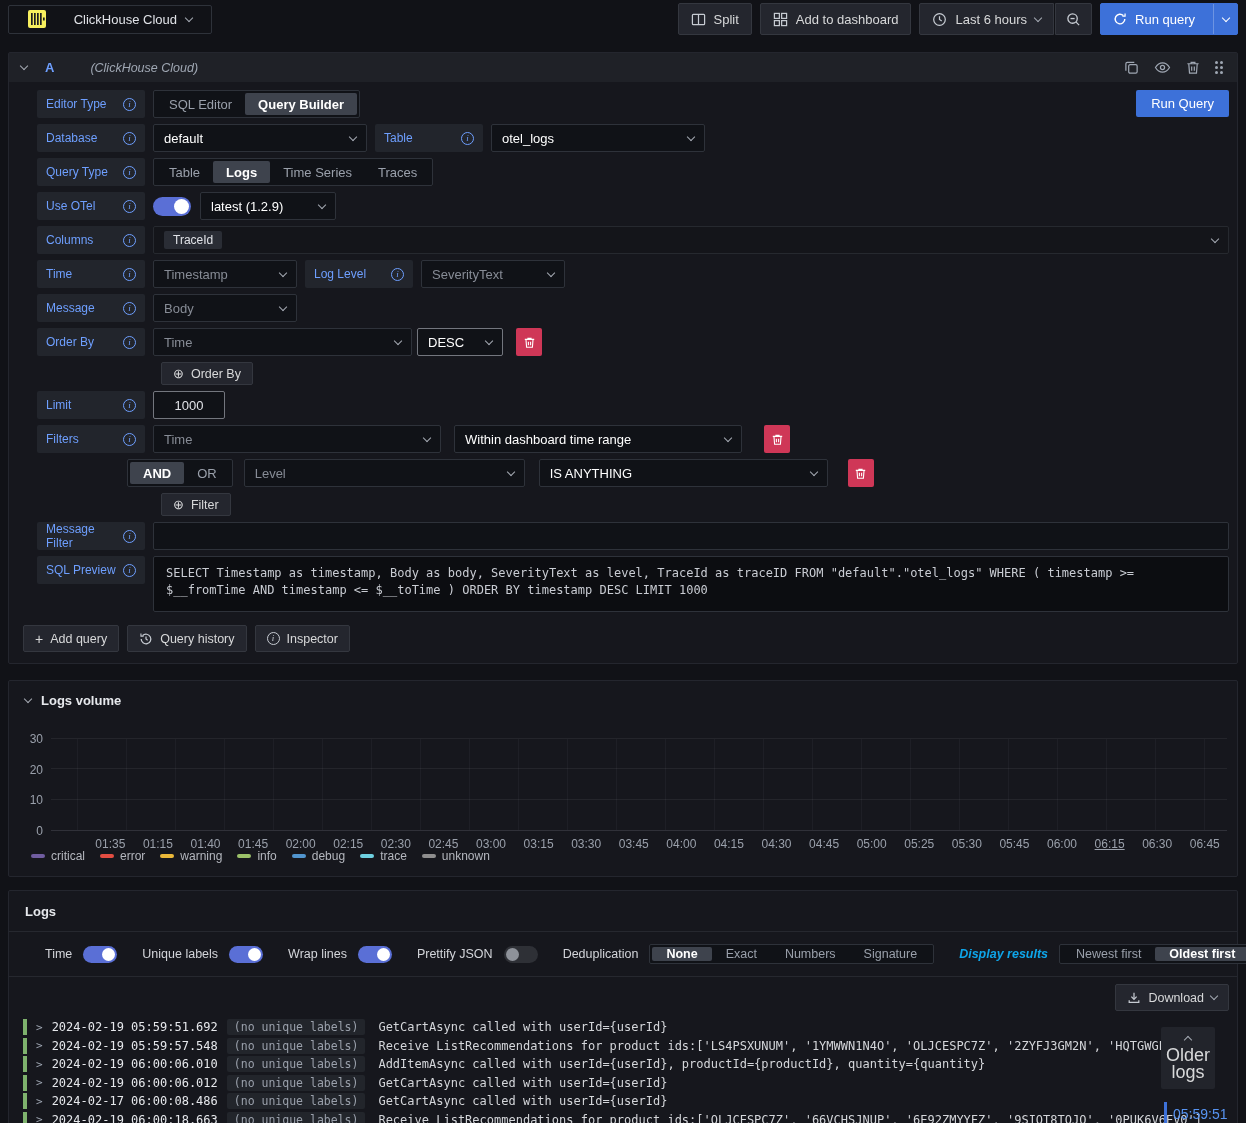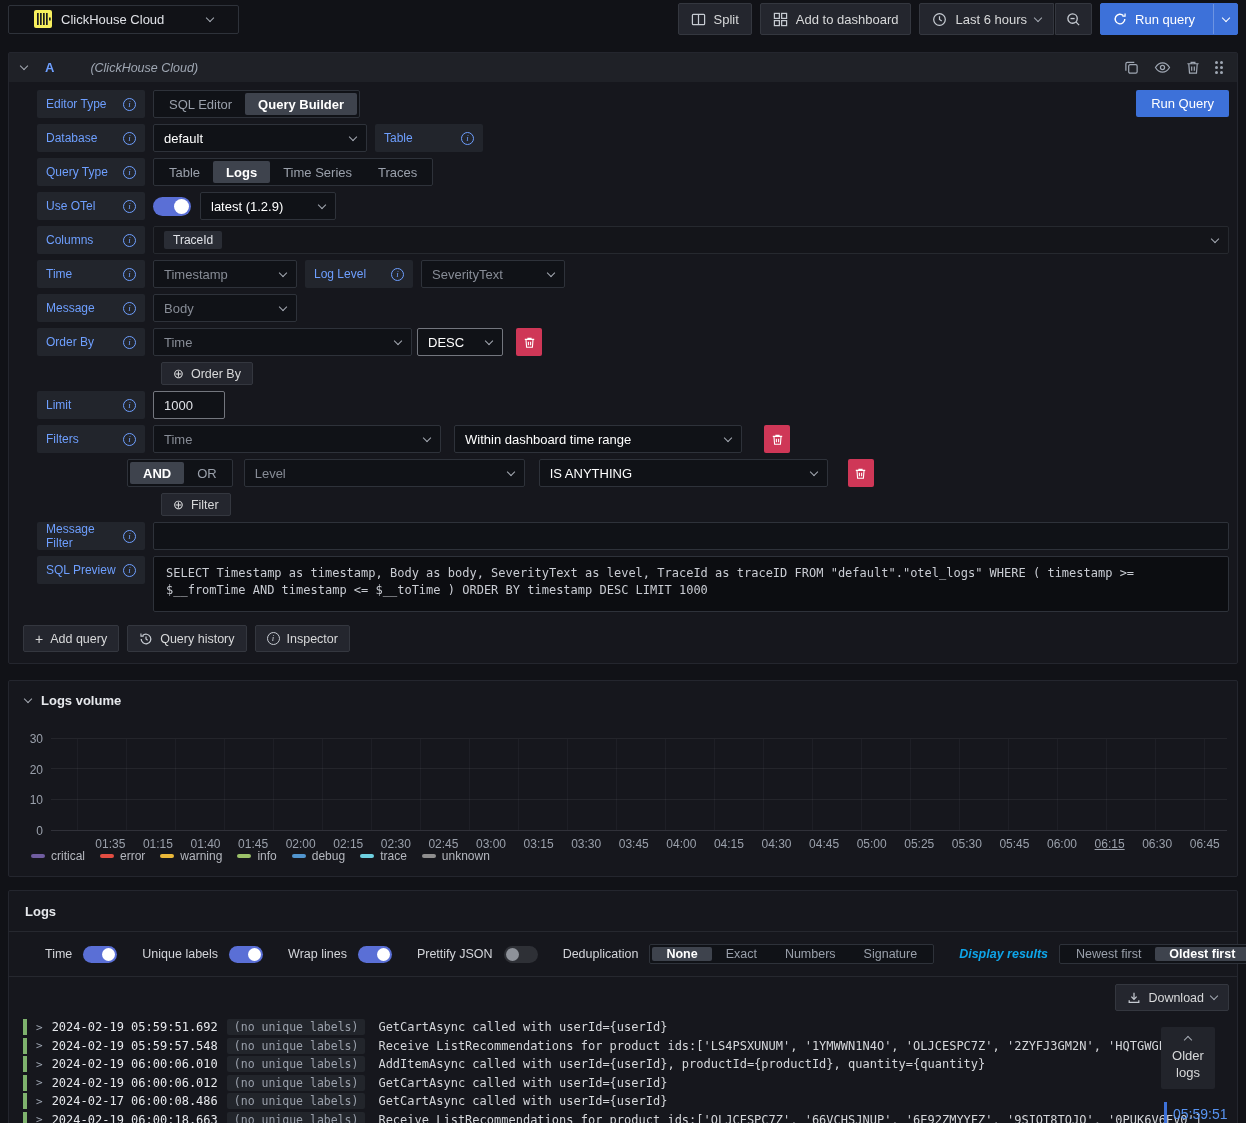--- a/index.html
+++ b/index.html
@@ -23,22 +23,22 @@
   .toggle { width:38px; height:19px; min-width:38px; border-radius:10px; background:#5a6fd6; position:relative; cursor:pointer; }
   .toggle::after { content:""; position:absolute; width:15px; height:15px; border-radius:50%; background:#fff; top:2px; right:2px; }
   .toggle.sm { width:34px; height:17px; min-width:34px; }
   .toggle.sm::after { width:13px; height:13px; }
   .toggle.off { background:#2e3036; }
   .toggle.off::after { right:auto; left:2px; background:#8e929a; }
 
   
   .topbar { position:absolute; top:0; left:0; width:100%; height:38px; display:flex;
             align-items:center; justify-content:space-between; padding:0 8px; }
-  .ds-picker { width:231px; height:29px; background:#111217; border:1px solid #2e323a; border-radius:2px;
-            display:flex; align-items:center; gap:9px; padding:0 25px; cursor:pointer; }
+  .ds-picker { width:204px; height:29px; background:#111217; border:1px solid #2e323a; border-radius:2px;
+            display:flex; align-items:center; gap:9px; padding:0 19px; cursor:pointer;text-align:right; }
   .ds-picker .lbl { flex:1; font-weight:500; color:#e0e2e7; }
   .topbar-right { display:flex; gap:8px; align-items:center; }
   .btn-group { display:flex; gap:1px; }
   .btn-group .btn:first-child { border-top-right-radius:0; border-bottom-right-radius:0; }
   .btn-group .btn:last-child { border-top-left-radius:0; border-bottom-left-radius:0; padding:0 10px; }
   .run-btn { background:#3d71d9; border:1px solid #3d71d9; color:#fff; display:flex; padding:0; }
   .run-btn .main { display:flex; align-items:center; gap:8px; padding:0 10px 0 12px; }
   .run-btn .caret { width:24px; align-self:stretch; display:flex; align-items:center; justify-content:center;
                     border-left:1px solid rgba(255,255,255,.25); }
   .run-btn .chev { border-color:#fff; }
@@ -64,21 +64,21 @@
   .select .val { color:#ffffff; white-space:nowrap; }
   .select.ph .val { color:#878c96; }
   .select.lit { border-color:#73767e; }
   .radio-group { display:flex; align-items:stretch; background:#101217; border:1px solid #2e323a; border-radius:2px; padding:2px; }
   .radio-opt { display:flex; align-items:center; padding:0 13px; color:#9aa0ab; border-radius:2px; cursor:pointer; white-space:nowrap; }
   .radio-opt.active { background:#3e434d; color:#fff; font-weight:600; }
   .trash-btn { width:26px; height:28px; background:#cf3757; border-radius:2px; display:flex;
                align-items:center; justify-content:center; cursor:pointer; flex:none; }
   .chip { background:#2a2d35; border-radius:2px; padding:2px 9px; font-size:12px; color:#e0e2e7; }
   .limit-input { width:72px; background:#101217; border:1px solid #73767e; border-radius:2px;
-                 color:#e0e2e7; padding:0 10px; font-size:13px; font-family:inherit; }
+                 color:#e0e2e7; padding:0 18px; font-size:13px; font-family:inherit;text-align:center; }
   .mf-input { flex:1; background:#101217; border:1px solid #2e323a; border-radius:2px; color:#e0e2e7;
               padding:0 10px; font-size:13px; font-family:inherit; }
   .sql-box { flex:1; background:#0c0d11; border:1px solid #2e323a; border-radius:2px; padding:8px 12px;
              font-family:"DejaVu Sans Mono",monospace; font-size:12px; line-height:17px; color:#c9ccd3; overflow:hidden; }
   .run-query-abs { position:absolute; top:8px; right:8px; height:27px; background:#3d71d9; color:#fff;
              font-weight:500; display:flex; align-items:center; padding:0 15px; border-radius:2px; cursor:pointer; }
   .q-footer { position:absolute; left:14px; bottom:11px; display:flex; gap:8px; }
 
   
   .v-panel { position:absolute; left:8px; top:680px; width:1230px; height:197px;
@@ -114,21 +114,21 @@
   .dl-row { display:flex; justify-content:flex-end; padding:7px 8px 4px 0; }
   .log-rows { padding:3px 0 0 14px; font-family:"DejaVu Sans Mono",monospace; font-size:12px; }
   .log-row { display:flex; align-items:center; height:18.5px; white-space:nowrap; overflow:hidden; cursor:pointer; }
   .level-bar { width:4px; height:16px; background:#7eb26d; margin-right:9px; flex:none; }
   .row-chev { color:#9fa7b3; margin-right:9px; font-size:11px; }
   .row-time { color:#e6e8ec; margin-right:9px; }
   .row-labels { color:#9aa0ab; background:#22252b; padding:1px 7px; border-radius:2px; margin-right:13px; font-size:11.5px; }
   .row-msg { color:#d4d6da; }
   .older-btn { position:absolute; right:22px; top:136px; width:54px; padding:7px 4px 8px;
                background:#22242b; border-radius:2px; display:flex; flex-direction:column; align-items:center;
-               gap:4px; color:#d8d9da; font-size:13px; text-align:center; line-height:17px; cursor:pointer; }
+               gap:4px; color:#d8d9da; font-size:18px; text-align:center; line-height:17px; cursor:pointer; }
   .scroll-time { position:absolute; left:1155px; top:211px; display:flex; align-items:center; gap:6px;
                  color:#5794f2; font-size:14px; }
   .scroll-time::before { content:""; width:3px; height:24px; background:#3d71d9; }
 </style>
 </head>
 <body>
 
 <div class="topbar">
   <div class="ds-picker">
     <svg width="18" height="18" viewBox="0 0 18 18">
@@ -242,20 +242,24 @@
         <span>Database</span>
           <span class="info-icon">i</span>
       </div>
       <div class="select" style="width:214px">
         <span class="val">default</span>
           <span class="chev"></span>
       </div>
       <div class="qlabel" style="margin-left:8px">
         <span>Table</span>
           <span class="info-icon">i</span>
+      </div>
+      <div class="select" style="width:214px">
+        <span class="val">otel_logs</span>
+          <span class="chev"></span>
       </div>
     </div>
 
     <div class="qrow">
       <div class="qlabel">
         <span>Query Type</span>
           <span class="info-icon">i</span>
       </div>
       <div class="radio-group">
         <span class="radio-opt">Table</span>

